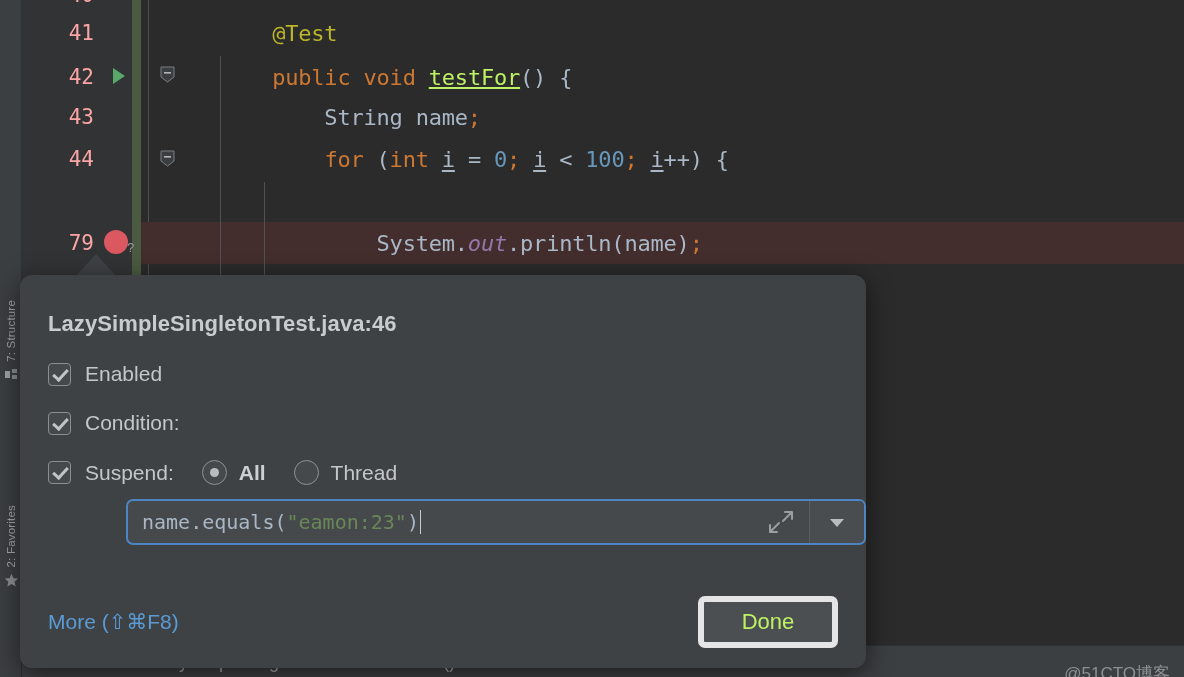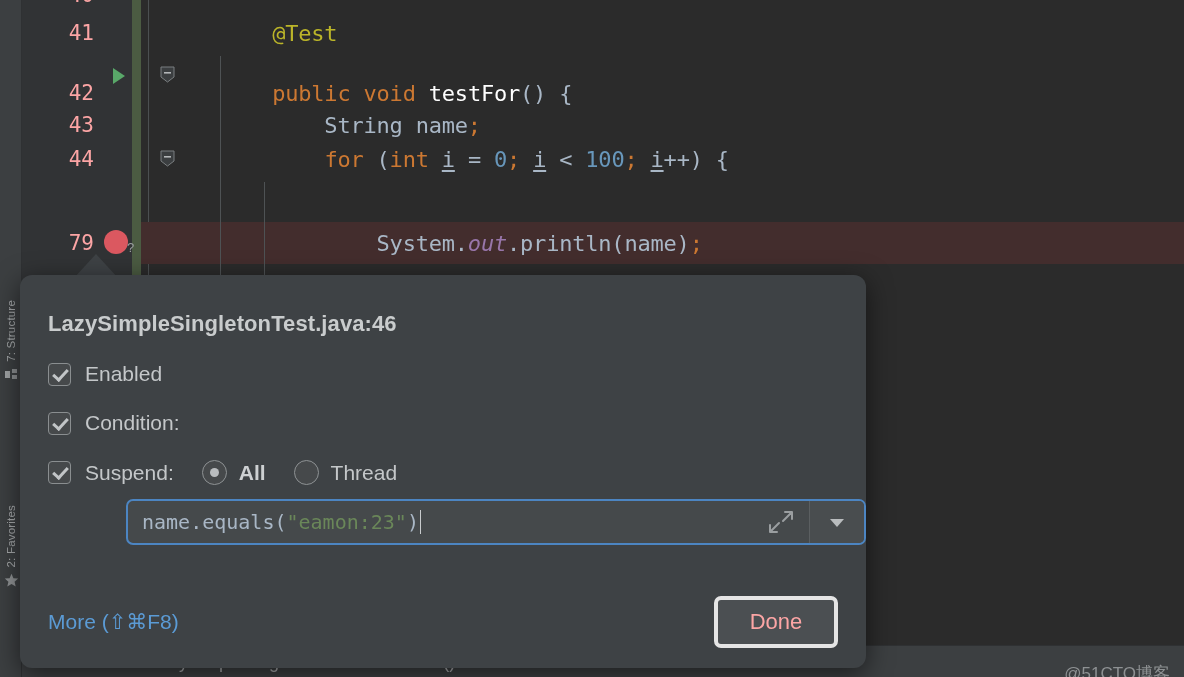--- a/index.html
+++ b/index.html
@@ -107,21 +107,21 @@
     position: absolute;
     left: 119px;
     width: 1043px;
     height: 42px;
     background: #432d2d;
   }
 
   
   .t-ann   { color: #bbb529; }
   .t-kw    { color: #cc7832; }
-  .t-meth  { color: #ffffff; }
+  .t-meth  { color: #bef264; text-decoration: underline; }
   .t-plain { color: #a9b7c6; }
   .t-num   { color: #6897bb; }
   .t-str   { color: #6a8759; }
   .t-field { color: #9876aa; font-style: italic; }
   .t-var   { color: #a9b7c6; text-decoration: underline; text-underline-offset: 3px; }
 
   
   .indent-guide {
     position: absolute;
     width: 1px;
@@ -327,25 +327,25 @@
     justify-content: space-between;
     gap: 44px;
   }
   .more-link {
     font-size: 21px;
     color: #5b9bd5;
     cursor: pointer;
     white-space: nowrap;
   }
   .done-btn {
-    width: 124px; height: 52px;
-    border: 4px solid #e5e5e5;
+    width: 140px; height: 52px;
+    border: 6px solid #e5e5e5;
     border-radius: 7px;
     background: #4b4f52;
-    color: #fca5a5;
+    color: #bef264;
     font-size: 22px;
     display: flex;
     align-items: center;
     justify-content: center;
   }
 </style>
 </head>
 <body>
 
 <div id="root">
@@ -379,26 +379,26 @@
     <div class="line" style="top:-26px;">
       <div class="lnum">40</div>
       <div class="code"></div>
     </div>
 
     <div class="line" style="top:12px;">
       <div class="lnum">41</div>
       <div class="code"><span class="t-ann">    @Test</span></div>
     </div>
 
-    <div class="line" style="top:72px;">
+    <div class="line" style="top:56px;">
       <div class="lnum">42</div>
       <div class="code"><span class="t-plain">    </span><span class="t-kw">public</span><span class="t-plain"> </span><span class="t-kw">void</span><span class="t-plain"> </span><span class="t-meth">testFor</span><span class="t-plain">() {</span></div>
     </div>
 
-    <div class="line" style="top:104px;">
+    <div class="line" style="top:96px;">
       <div class="lnum">43</div>
       <div class="code"><span class="t-plain">        String name</span><span class="t-kw">;</span></div>
     </div>
 
     <div class="line" style="top:138px;">
       <div class="lnum">44</div>
       <div class="code"><span class="t-plain">        </span><span class="t-kw">for</span><span class="t-plain"> (</span><span class="t-kw">int</span><span class="t-plain"> </span><span class="t-var">i</span><span class="t-plain"> = </span><span class="t-num">0</span><span class="t-kw">;</span><span class="t-plain"> </span><span class="t-var">i</span><span class="t-plain"> &lt; </span><span class="t-num">100</span><span class="t-kw">;</span><span class="t-plain"> </span><span class="t-var">i</span><span class="t-plain">++) {</span></div>
     </div>
 
 

